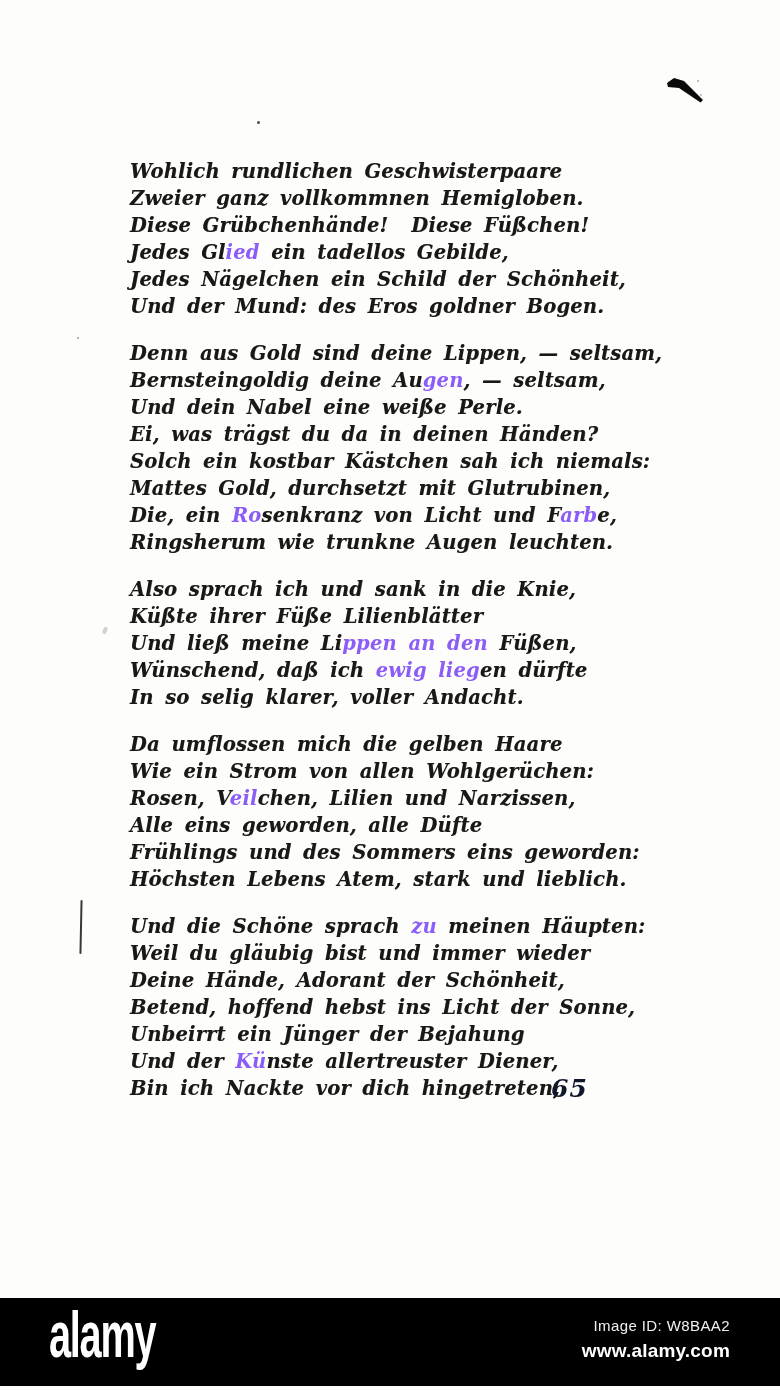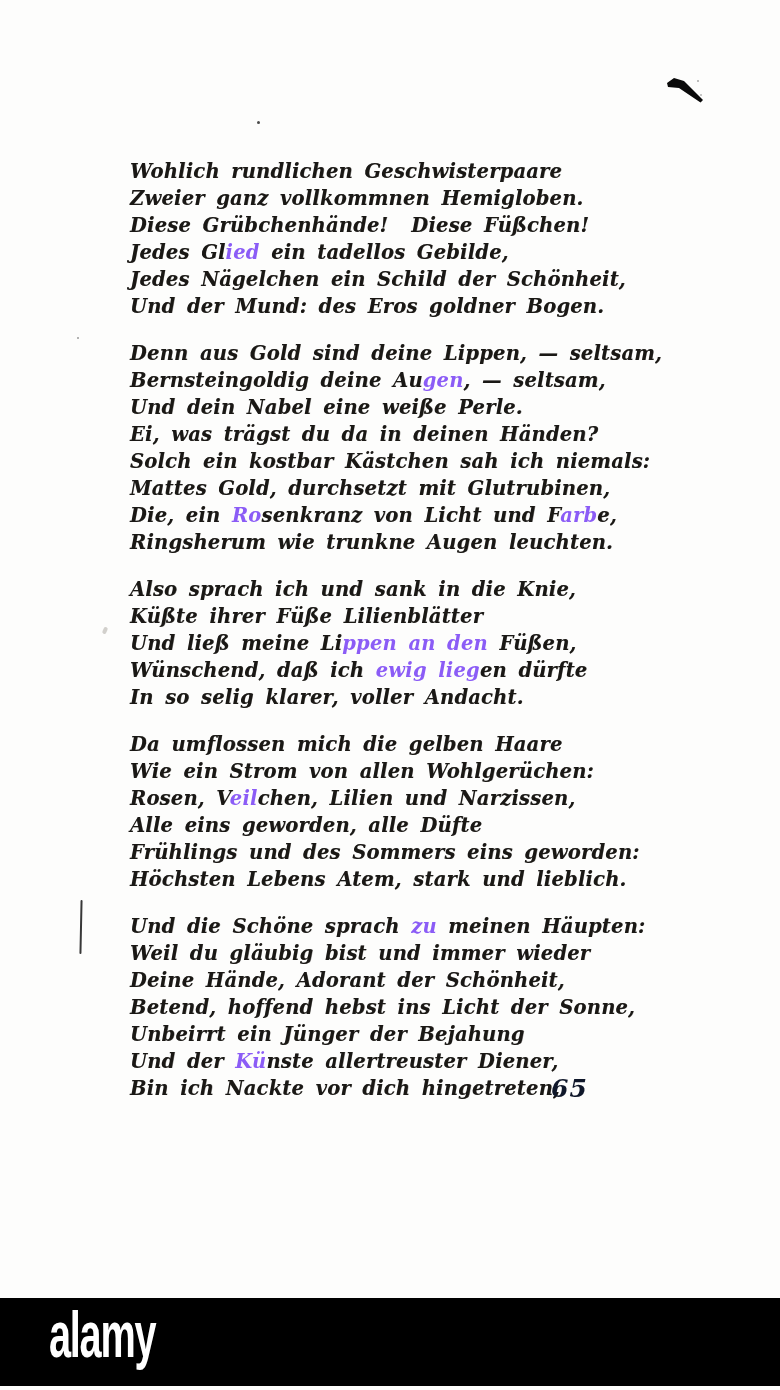--- a/index.html
+++ b/index.html
@@ -79,15 +79,19 @@
   <div class="speck speck-3"></div>
   <div class="speck speck-4"></div>
   <div class="speck speck-5"></div>
 
   <div class="poem"><div class="stanza"><div class="poem-line">Wohlich rundlichen Geschwisterpaare</div><div class="poem-line">Zweier ganz vollkommnen Hemigloben.</div><div class="poem-line">Diese Grübchenhände!  Diese Füßchen!</div><div class="poem-line">Jedes Gl<span class="faded">ied</span> ein tadellos Gebilde,</div><div class="poem-line">Jedes Nägelchen ein Schild der Schönheit,</div><div class="poem-line">Und der Mund: des Eros goldner Bogen.</div></div><div class="stanza"><div class="poem-line">Denn aus Gold sind deine Lippen, — seltsam,</div><div class="poem-line">Bernsteingoldig deine Au<span class="faded">gen</span>, — seltsam,</div><div class="poem-line">Und dein Nabel eine weiße Perle.</div><div class="poem-line">Ei, was trägst du da in deinen Händen?</div><div class="poem-line">Solch ein kostbar Kästchen sah ich niemals:</div><div class="poem-line">Mattes Gold, durchsetzt mit Glutrubinen,</div><div class="poem-line">Die, ein <span class="faded">Ro</span>senkranz von Licht und F<span class="faded">arb</span>e,</div><div class="poem-line">Ringsherum wie trunkne Augen leuchten.</div></div><div class="stanza"><div class="poem-line">Also sprach ich und sank in die Knie,</div><div class="poem-line">Küßte ihrer Füße Lilienblätter</div><div class="poem-line">Und ließ meine Li<span class="faded">ppen an den</span> Füßen,</div><div class="poem-line">Wünschend, daß ich <span class="faded">ewig lieg</span>en dürfte</div><div class="poem-line">In so selig klarer, voller Andacht.</div></div><div class="stanza"><div class="poem-line">Da umflossen mich die gelben Haare</div><div class="poem-line">Wie ein Strom von allen Wohlgerüchen:</div><div class="poem-line">Rosen, V<span class="faded">eil</span>chen, Lilien und Narzissen,</div><div class="poem-line">Alle eins geworden, alle Düfte</div><div class="poem-line">Frühlings und des Sommers eins geworden:</div><div class="poem-line">Höchsten Lebens Atem, stark und lieblich.</div></div><div class="stanza"><div class="poem-line">Und die Schöne sprach <span class="faded">zu</span> meinen Häupten:</div><div class="poem-line">Weil du gläubig bist und immer wieder</div><div class="poem-line">Deine Hände, Adorant der Schönheit,</div><div class="poem-line">Betend, hoffend hebst ins Licht der Sonne,</div><div class="poem-line">Unbeirrt ein Jünger der Bejahung</div><div class="poem-line">Und der <span class="faded">Kü</span>nste allertreuster Diener,</div><div class="poem-line">Bin ich Nackte vor dich hingetreten,</div></div></div>
 
   <div class="page-number">65</div>
 
   <div class="footer">
     <div class="brand">alamy</div>
+    <div class="wm-right">
+      <div class="wm-id">Image ID: W8BAA2</div>
+      <div class="wm-url">www.alamy.com</div>
+    </div>
   </div>
 
 </div>
 
 </body></html>

